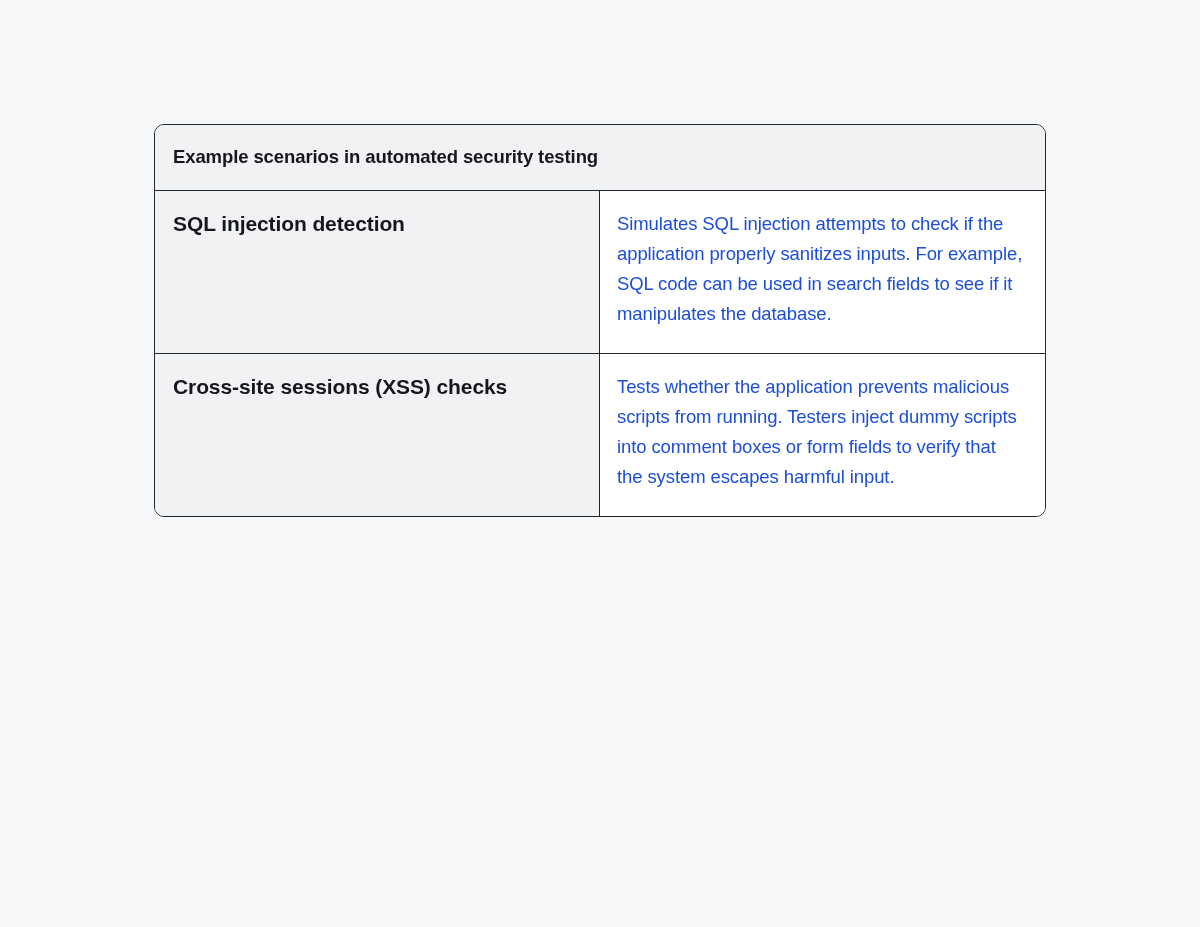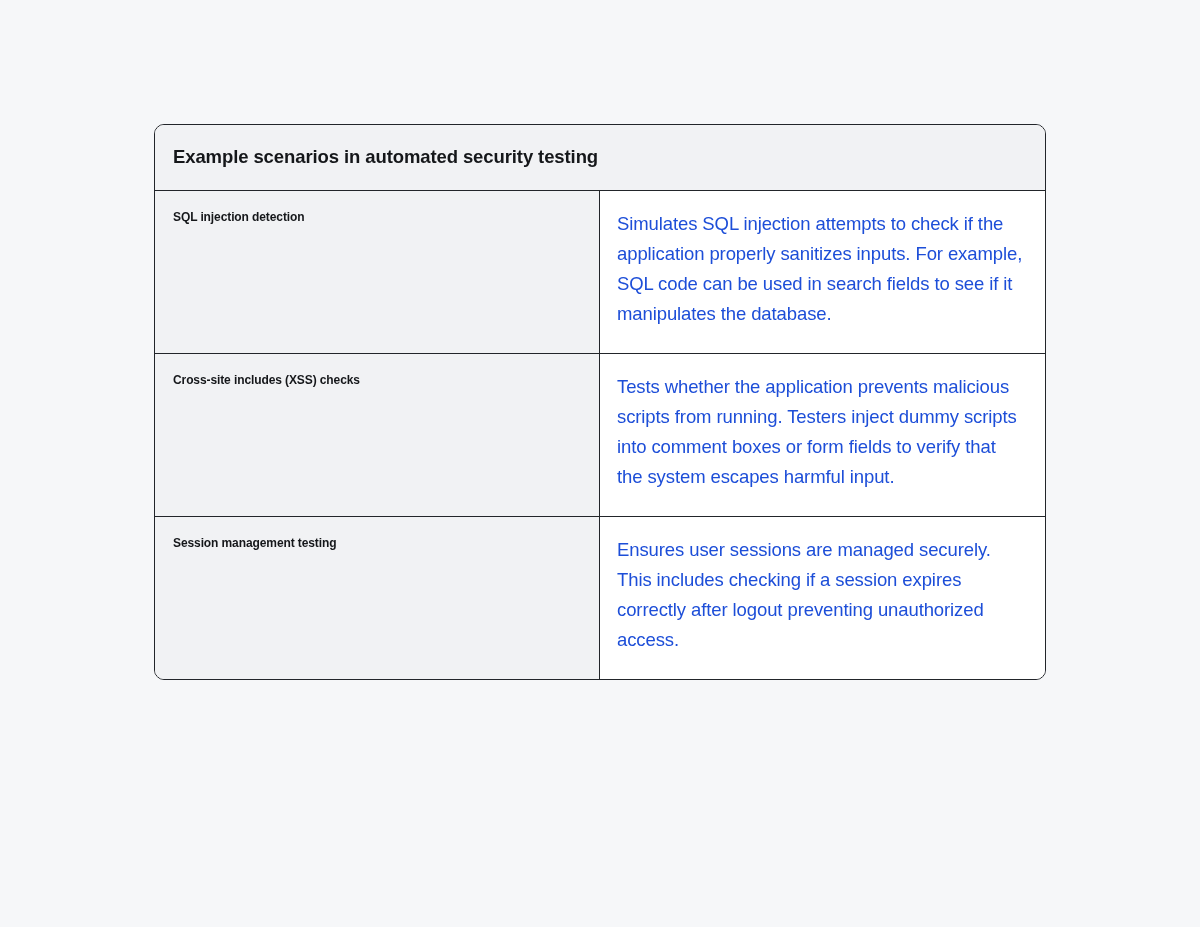--- a/index.html
+++ b/index.html
@@ -57,21 +57,21 @@
     letter-spacing: -0.1px;
     line-height: 1.3;
   }
 
   
   td.term-cell {
     width: 354px;
     background: #f1f2f4;
     border-right: 1px solid #22252a;
     padding: 18px 18px 24px 18px;
-    font-size: 12px;
+    font-size: 21px;
     font-weight: bold;
     color: #15171a;
     line-height: 1.45;
     letter-spacing: -0.1px;
   }
 
   td.desc-cell {
     background: #ffffff;
     padding: 18px 22px 24px 17px;
     font-size: 18.5px;
@@ -96,23 +96,19 @@
         <tr class="header-row">
           <th class="header-cell" colspan="2">Example scenarios in automated security testing</th>
         </tr>
       </thead>
       <tbody>
         <tr class="data-row">
           <td class="term-cell">SQL injection detection</td>
           <td class="desc-cell">Simulates SQL injection attempts to check if the application properly sanitizes inputs. For example, SQL code can be used in search fields to see if it manipulates the database.</td>
         </tr>
         <tr class="data-row">
-          <td class="term-cell">Cross-site includes (XSS) checks</td>
+          <td class="term-cell">Cross-site sessions (XSS) checks</td>
           <td class="desc-cell">Tests whether the application prevents malicious scripts from running. Testers inject dummy scripts into comment boxes or form fields to verify that the system escapes harmful input.</td>
-        </tr>
-        <tr class="data-row">
-          <td class="term-cell">Session management testing</td>
-          <td class="desc-cell">Ensures user sessions are managed securely. This includes checking if a session expires correctly after logout preventing unauthorized access.</td>
         </tr>
       </tbody>
     </table>
   </div>
 </div>
 
 </body></html>

